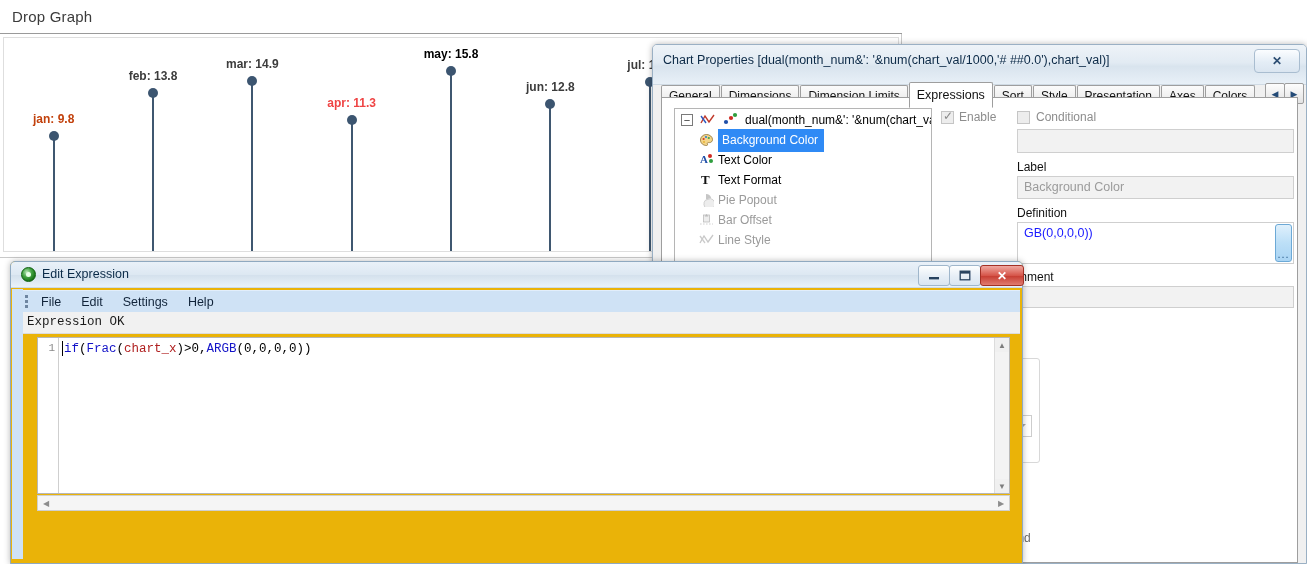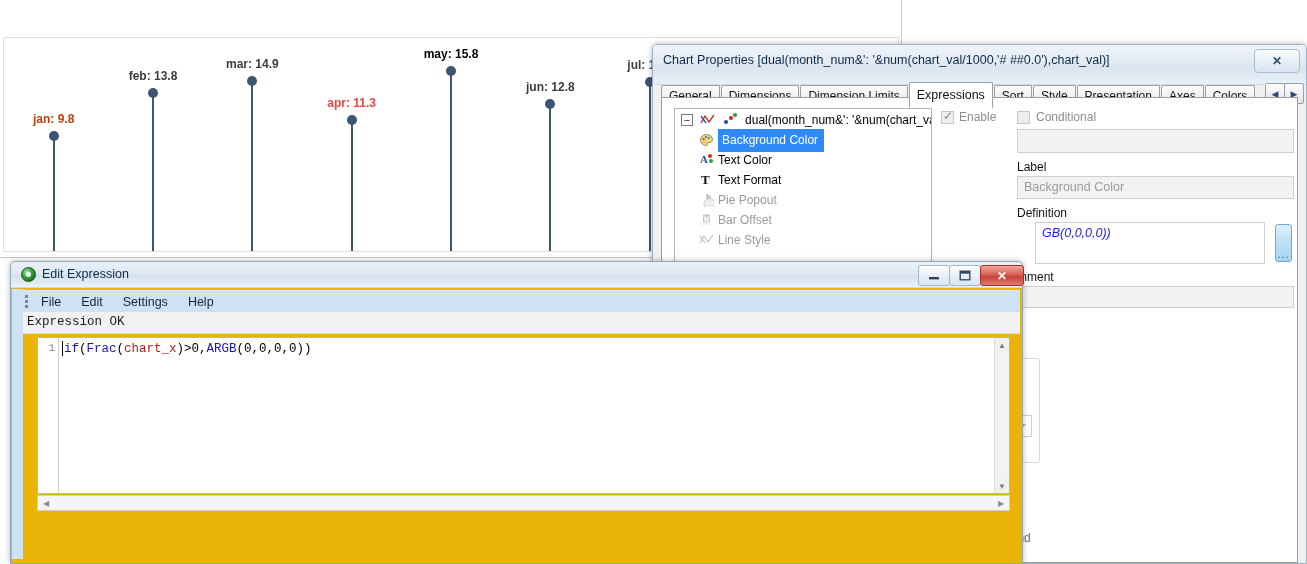--- a/index.html
+++ b/index.html
@@ -331,20 +331,23 @@
   #chartprops{
     left:652px;top:44px;width:655px;height:520px;
   }
 </style>
 </head>
 <body>
 
 <div id="sheet-backdrop"></div>
 
 <div id="chart-object">
+  <div id="chart-caption">
+    <div id="chart-caption-text">Drop Graph</div>
+  </div>
   <div id="chart-plot">
       <div class="lolli" style="left: 49.6667px;">
         <div class="stem" style="height: 114.647px; background: rgb(63, 87, 112);"></div>
         <div class="dot" style="bottom: 109.647px; background: rgb(60, 85, 112);"></div>
         <div class="lbl" style="bottom: 124.647px; color: #c2410c;">jan: 9.8</div>
       </div>
       <div class="lolli" style="left: 149px;">
         <div class="stem" style="height: 158.176px; background: rgb(63, 87, 112);"></div>
         <div class="dot" style="bottom: 153.176px; background: rgb(60, 85, 112);"></div>
         <div class="lbl" style="bottom: 168.176px; color: rgb(60, 60, 60);">feb: 13.8</div>
@@ -460,21 +463,21 @@
 
     <div class="chk dim" style="left:355px;top:13px;"></div>
     <div class="fldlabel" style="left:374px;top:12px;color:#8d8d8d;">Conditional</div>
 
     <div class="txtbox" style="left:355px;top:31px;width:277px;height:24px;"></div>
 
     <div class="fldlabel" style="left:355px;top:62px;">Label</div>
     <div class="txtbox" style="left:355px;top:78px;width:277px;height:23px;">Background Color</div>
 
     <div class="fldlabel" style="left:355px;top:108px;">Definition</div>
-    <div class="txtbox def" style="left:373px;top:124px;width:230px;height:42px;font-style:italic;">GB(0,0,0,0))</div>
+    <div class="txtbox def" style="left:355px;top:124px;width:277px;height:42px;">GB(0,0,0,0))</div>
     <div class="ellipsisbtn" style="left:613px;top:126px;width:17px;height:38px;">
       <span>...</span>
     </div>
 
     <div class="fldlabel" style="left:355px;top:172px;">mment</div>
     <div class="txtbox" style="left:355px;top:188px;width:277px;height:22px;"></div>
 
     <div class="groupbox" style="left:112px;top:258px;width:98px;height:250px;"></div>
     <div class="combo" style="left:118px;top:290px;width:90px;height:20px;">
       <span>Dots</span>

